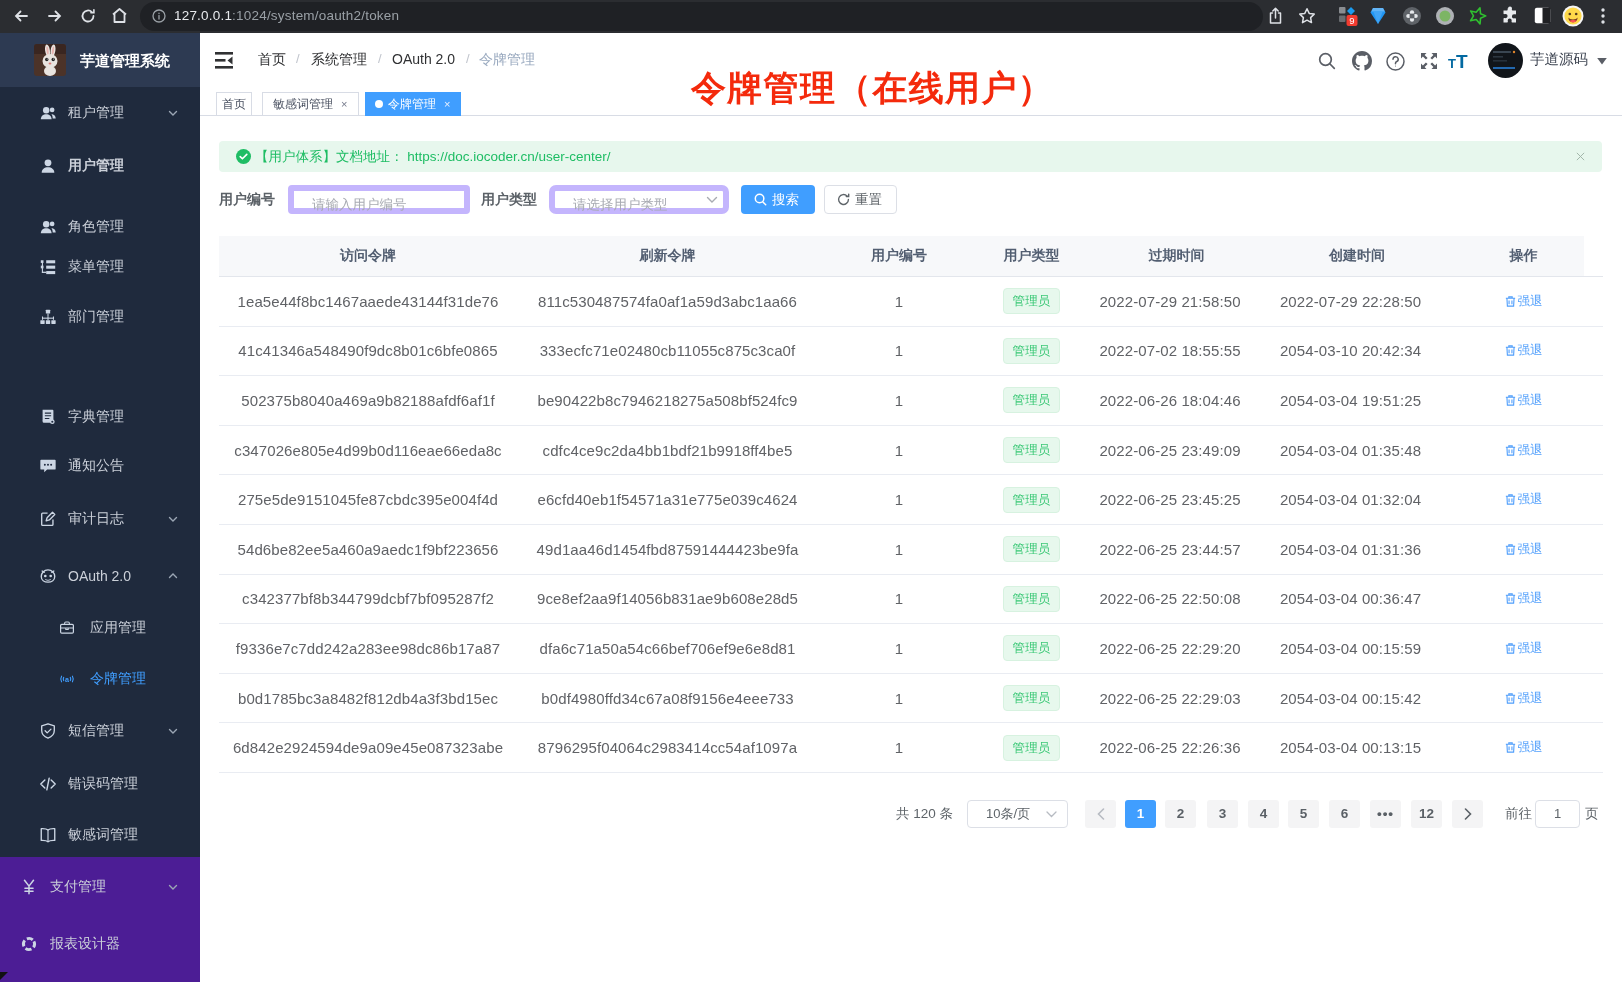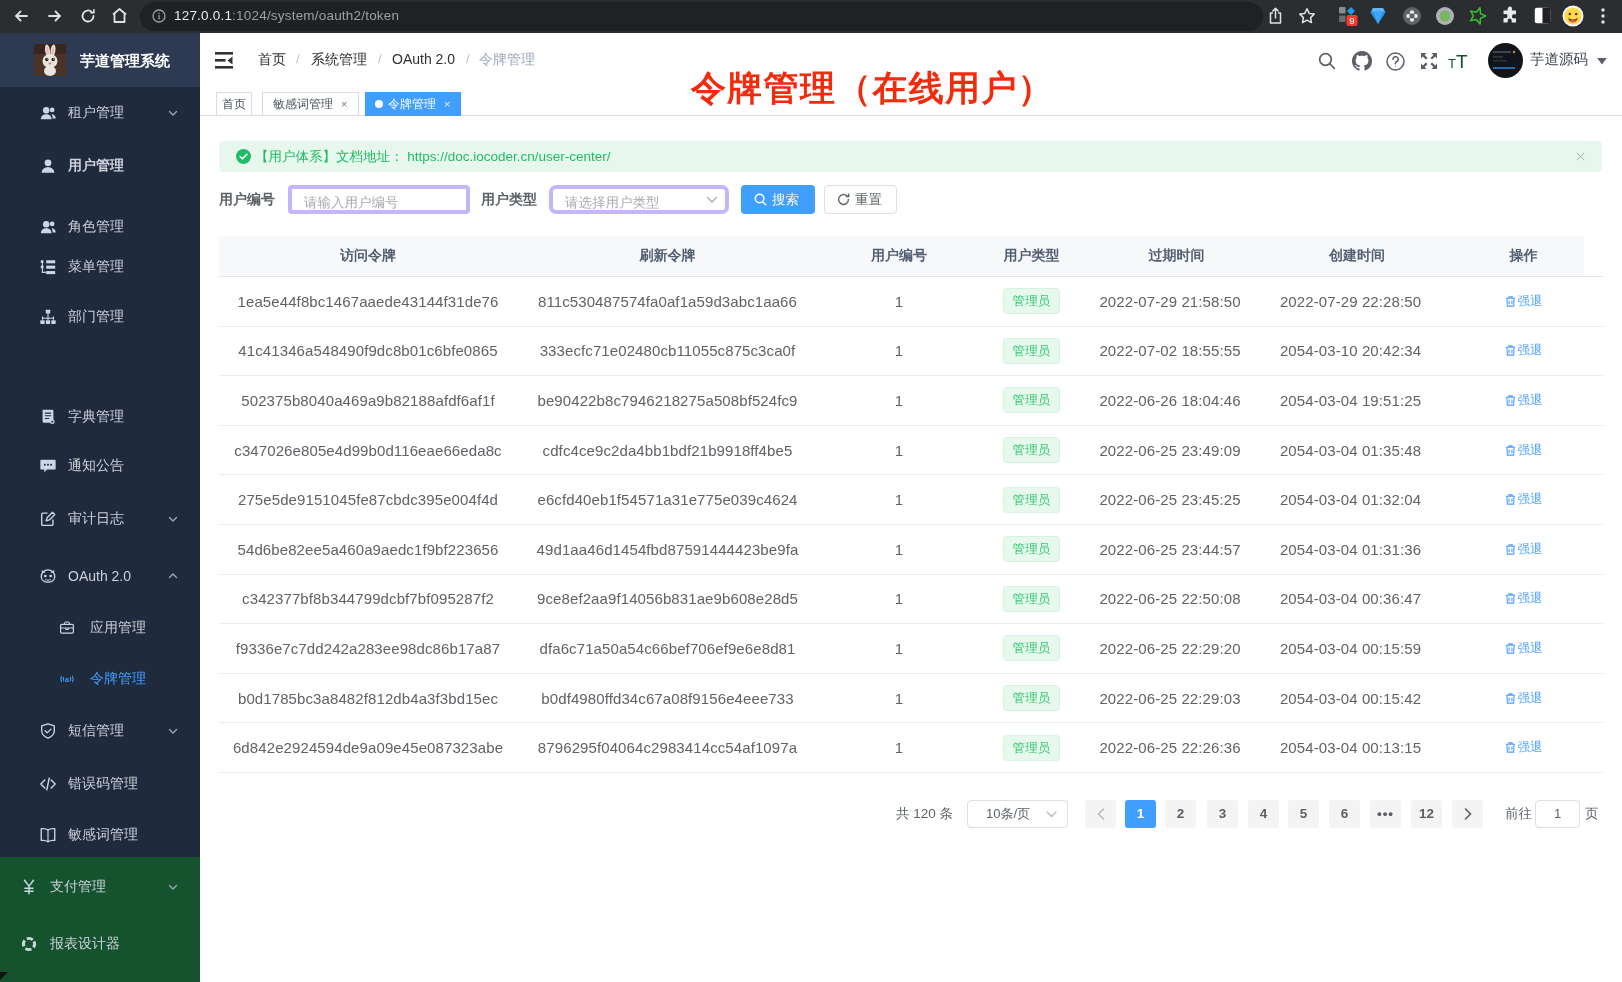--- a/index.html
+++ b/index.html
@@ -8,21 +8,21 @@
 #page { position:relative; width:1622px; height:982px; }
 
 
 #chrome { position:absolute; left:0; top:0; width:1622px; height:33px; background:#2b2d31; z-index:30; }
 #pill { position:absolute; left:140px; top:2px; width:1123px; height:29px; border-radius:15px; background:#1f2125; }
 .curl { position:absolute; left:174px; top:0; height:31px; line-height:31px; font-size:13.5px; color:#e8eaed; letter-spacing:0.2px; }
 .curl .path { color:#9aa0a6; }
 .cico { position:absolute; top:0; }
 
 
-#sidebar { position:absolute; left:0; top:33px; width:200px; height:949px; background:#14532d; z-index:20; }
+#sidebar { position:absolute; left:0; top:33px; width:200px; height:949px; background:#4c1d95; z-index:20; }
 #menubg { position:absolute; left:0; top:54px; width:200px; height:770px; background:#1f2a3d; }
 #logoband { position:absolute; left:0; top:0; width:200px; height:54px; background:#2d3a52; }
 #logoband .title { position:absolute; left:80px; top:19px; color:#fff; font-size:15px; font-weight:bold; }
 #rabbit { position:absolute; left:34px; top:11px; width:32px; height:32px; border-radius:3px; overflow:hidden; }
 .mi { position:absolute; left:0; width:200px; height:52px; }
 .mi .txt { position:absolute; left:68px; top:50%; transform:translateY(-50%); font-size:14px; color:#cbd0d9; }
 .mi .ic  { position:absolute; left:39px; top:50%; transform:translateY(-50%); width:18px; height:18px; color:#ccd6e4; }
 .mi .chev { position:absolute; left:167px; top:50%; transform:translateY(-50%); width:12px; height:12px; color:#9ba6b4; }
 .mi.sub .ic { left:59px; width:16px; height:16px; }
 .mi.sub .txt { left:90px; }
@@ -48,22 +48,22 @@
 #redtxt { position:absolute; left:691px; top:68px; font-size:35px; line-height:40px; color:#f42a0c;
   letter-spacing:1.3px; white-space:nowrap; z-index:10;font-weight:bold; }
 
 
 #alert { position:absolute; left:219px; top:141px; width:1383px; height:31px; background:#e7f7ed; border-radius:4px; }
 #alert .msg { position:absolute; left:36px; top:0; line-height:31px; font-size:13.5px; color:#1ebd64; }
 #alert .close { position:absolute; left:1357px; top:11px; width:9px; height:9px; color:#9fb3a6; }
 
 
 .flabel { position:absolute; top:185px; height:29px; line-height:29px; font-size:14px; font-weight:bold; color:#5b6167; }
-.finput { position:absolute; top:185px; height:29px; border:4px solid #c4b5fd; border-radius:4px; background:#fff;
-  line-height:27px; font-size:13.5px; color:#a8abb2; padding-left:12px; }
+.finput { position:absolute; top:185px; height:29px; border:6px solid #c4b5fd; border-radius:4px; background:#fff;
+  line-height:27px; font-size:13.5px; color:#a8abb2; padding-left:18px; }
 .btn { position:absolute; top:185px; height:29px; border-radius:4px; font-size:13.5px; }
 #btn-search { left:741px; width:74px; background:#409eff; color:#fff; }
 #btn-reset { left:824px; width:73px; background:#fff; border:1px solid #dcdfe6; color:#5e6469; }
 .btn .lb { position:absolute; top:0; height:100%; display:flex; align-items:center; }
 
 
 #table { position:absolute; left:219px; top:236px; width:1384px; }
 .trow { display:flex; width:1384px; }
 .trow .c { flex:none; display:flex; align-items:center; justify-content:center; font-size:14px; color:#606266; }
 .c1{width:298px}.c2{width:301px}.c3{width:162px}.c4{width:103px}.c5{width:174px}.c6{width:187px}.c7{width:159px}
@@ -367,21 +367,21 @@
       <path d="M8 0C3.58 0 0 3.58 0 8c0 3.54 2.29 6.53 5.47 7.59.4.07.55-.17.55-.38 0-.19-.01-.82-.01-1.49-2.01.37-2.53-.49-2.69-.94-.09-.23-.48-.94-.82-1.13-.28-.15-.68-.52-.01-.53.63-.01 1.08.58 1.23.82.72 1.21 1.87.87 2.33.66.07-.52.28-.87.51-1.07-1.78-.2-3.64-.89-3.64-3.95 0-.87.31-1.59.82-2.15-.08-.2-.36-1.02.08-2.12 0 0 .67-.21 2.2.82.64-.18 1.32-.27 2-.27s1.36.09 2 .27c1.53-1.04 2.2-.82 2.2-.82.44 1.1.16 1.92.08 2.12.51.56.82 1.27.82 2.15 0 3.07-1.87 3.75-3.65 3.95.29.25.54.73.54 1.48 0 1.07-.01 1.93-.01 2.2 0 .21.15.46.55.38A8.01 8.01 0 0 0 16 8c0-4.42-3.58-8-8-8z"></path>
     </svg>
 <svg class="nico" style="left:1386px;top:52px;" width="19" height="19" viewBox="0 0 19 19" fill="none" stroke="#5a5e66" stroke-width="1.5">
       <circle cx="9.5" cy="9.5" r="8.5"></circle>
       <path d="M7 7.2a2.6 2.6 0 1 1 3.5 2.5c-.7.3-1 .8-1 1.5v.5" stroke-linecap="round"></path>
       <circle cx="9.5" cy="14" r="0.5" fill="#5a5e66" stroke="none"></circle>
     </svg>
 <svg class="nico" style="left:1419px;top:51px;" width="20" height="20" viewBox="0 0 20 20" fill="#5a5e66">
       <path d="M2 2h5.5L5.6 3.9l3 3-1.7 1.7-3-3L2 7.5zM18 2v5.5l-1.9-1.9-3 3-1.7-1.7 3-3L12.5 2zM2 18v-5.5l1.9 1.9 3-3 1.7 1.7-3 3 1.9 1.9zM18 18h-5.5l1.9-1.9-3-3 1.7-1.7 3 3 1.9-1.9z"></path>
     </svg>
-<div class="nico" style="left:1448px;top:51px;width:30px;height:20px;color:#14532d;font-weight:normal;"><span style="font-size:13px;">T</span><span style="font-size:19px;">T</span></div>
+<div class="nico" style="left:1448px;top:51px;width:30px;height:20px;color:#0369a1;font-weight:bold;"><span style="font-size:13px;">T</span><span style="font-size:19px;">T</span></div>
 <svg class="nico" style="left:1488px;top:43px;" width="35" height="35" viewBox="0 0 35 35">
       <circle cx="17.5" cy="17.5" r="17.5" fill="#11151a"></circle>
       <rect x="5" y="8" width="18" height="2" fill="#3a4652"></rect>
       <rect x="5" y="13" width="10" height="1.6" fill="#2c3640"></rect>
       <rect x="5" y="17" width="14" height="1.6" fill="#27303a"></rect>
       <rect x="5" y="24" width="22" height="2" fill="#2268b0"></rect>
       <circle cx="26" cy="9" r="1.2" fill="#e0862c"></circle>
     </svg>
 <div class="bc" style="left:1530px;font-size:14.5px;color:#3c4350;">芋道源码</div>
 <svg class="nico" style="left:1597px;top:58px;" width="10" height="7" viewBox="0 0 11 8" fill="#5a5e66">

